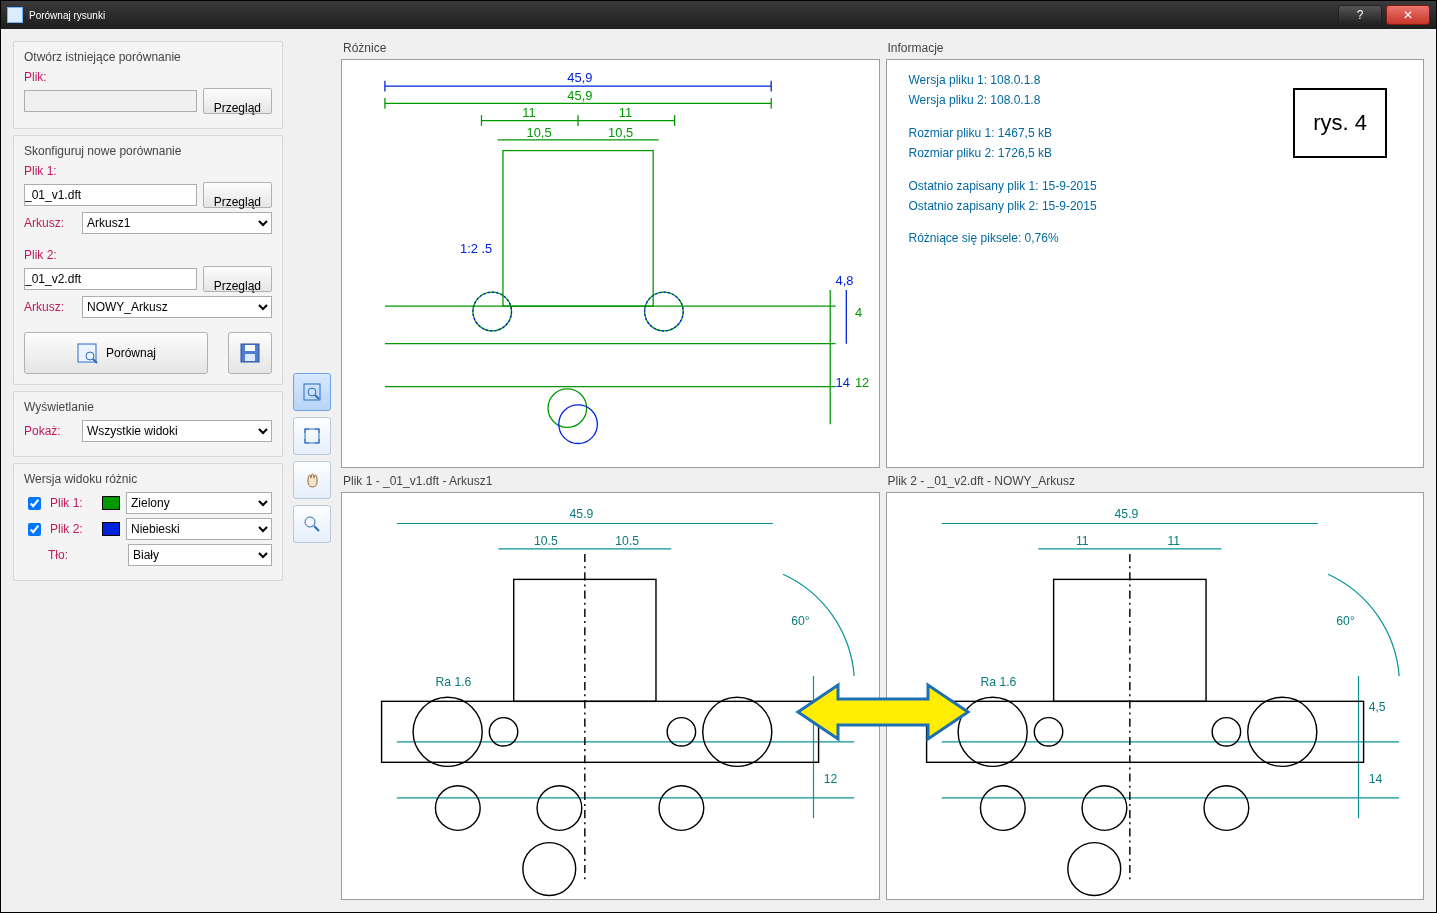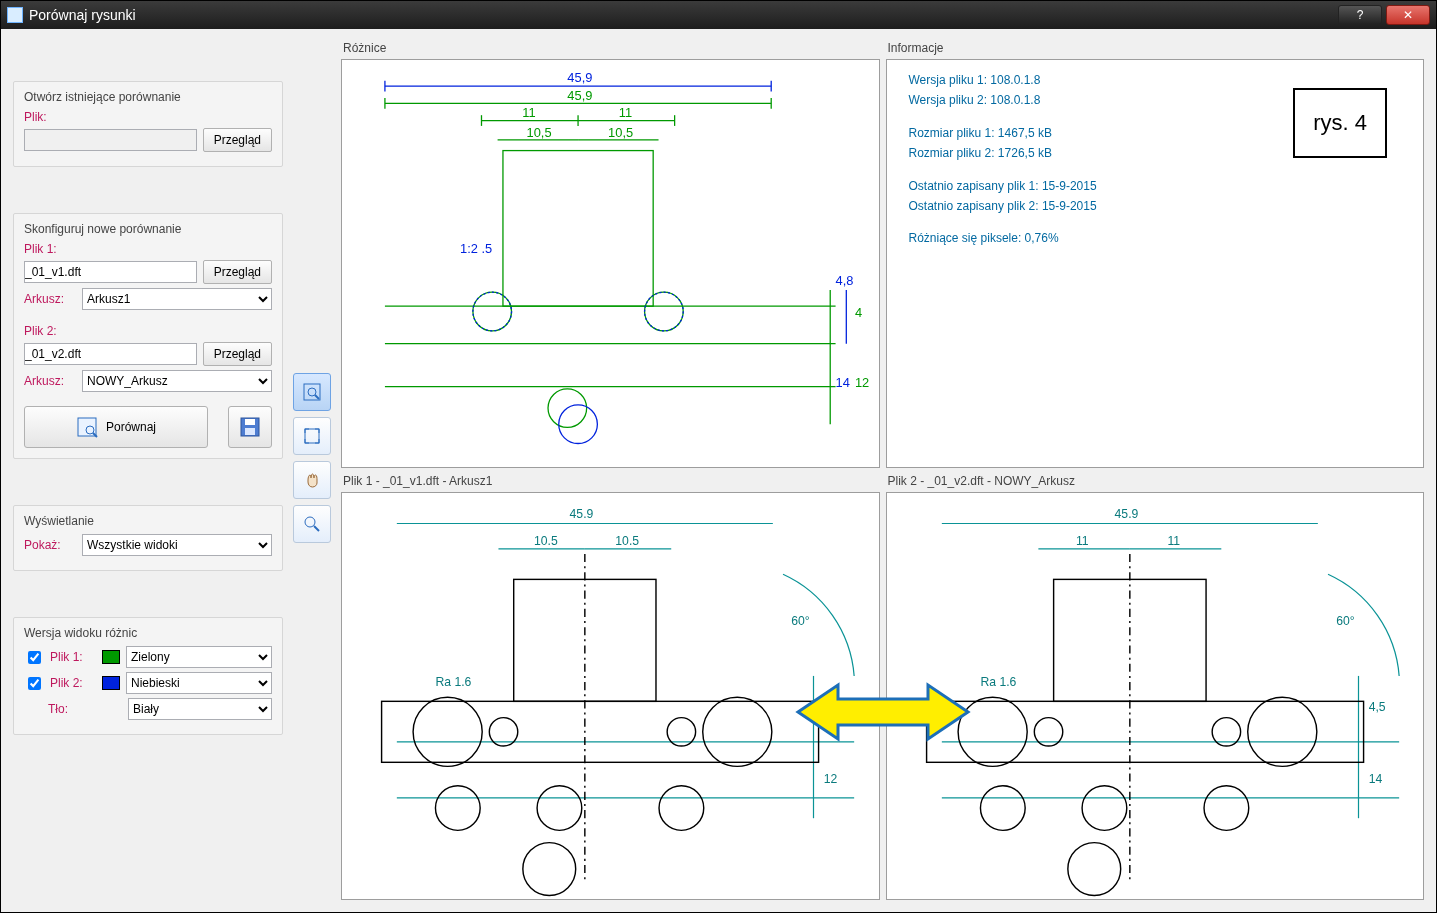--- a/index.html
+++ b/index.html
@@ -7,42 +7,42 @@
   .window {
     position: relative; width: 1437px; height: 913px; margin: 0 auto;
     background: #fff; border: 1px solid #000; box-shadow: 0 4px 30px rgba(0,0,0,.6);
     display: flex; flex-direction: column;
   }
   .titlebar {
     height: 28px; background: linear-gradient(#3b3b3b,#1d1d1d);
     color: #fff; display: flex; align-items: center; padding: 0 6px;
   }
   .titlebar .app-icon { width: 16px; height: 16px; background: #d9edff; border: 1px solid #6fb4ff; margin-right: 6px; display: inline-flex; }
-  .titlebar .title { flex: 1; font-size: 14px; }
+  .titlebar .title { flex: 1; font-size: 10px; }
   .titlebar .win-btn {
     width: 44px; height: 20px; margin-left: 4px; border: 1px solid #222;
     background: linear-gradient(#555,#222); color: #fff; text-align: center;
     font-size: 12px; line-height: 18px; border-radius: 3px;
   }
   .titlebar .win-close { background: linear-gradient(#e8756d,#c7352b); border-color: #7f1a12; }
 
   .client { flex: 1; background: #f0f0f0; padding: 12px; display: flex; gap: 8px; min-height: 0; }
 
   .sidebar { width: 270px; display: flex; flex-direction: column; gap: 6px; }
-  .group { border: 1px solid #d6d6d6; border-radius: 2px; background: #f4f4f4; padding: 8px 10px 10px; margin-top: 40px; }
+  .group { border: 1px solid #d6d6d6; border-radius: 2px; background: #f4f4f4; padding: 8px 10px 10px; }
   .group-title { font-weight: 400; color: #444; margin-bottom: 6px; }
   .row { display: flex; align-items: center; gap: 6px; margin: 4px 0; }
   .row label { min-width: 46px; color: #be185d; }
   .row label.wider { min-width: 52px; }
   input[type="text"], select {
     flex: 1; height: 22px; padding: 1px 0; border: 1px solid #abadb3; background: #fff;
   }
   input[readonly] { background: #f0f0f0; color: #555; }
   .btn {
-    height: 24px; padding: 0 10px; border: 1px solid #b1b1b1; background: linear-gradient(#fdfdfd,#e5e5e5);
+    height: 24px; padding: 12px 10px; border: 1px solid #b1b1b1; background: linear-gradient(#fdfdfd,#e5e5e5);
     border-radius: 2px; cursor: default;
   }
   .compare-row { display: flex; gap: 20px; }
   .btn-compare {
     flex: 1; height: 42px; display: inline-flex; align-items: center; justify-content: center; gap: 8px;
     border: 1px solid #b1b1b1; background: linear-gradient(#fdfdfd,#e5e5e5); border-radius: 3px;
   }
   .btn-save { width: 44px; height: 42px; border: 1px solid #b1b1b1; background: linear-gradient(#fdfdfd,#e5e5e5); border-radius: 3px; display: inline-flex; align-items: center; justify-content: center; }
 
   .color-swatch { width: 18px; height: 14px; border: 1px solid #000; display: inline-block; }

